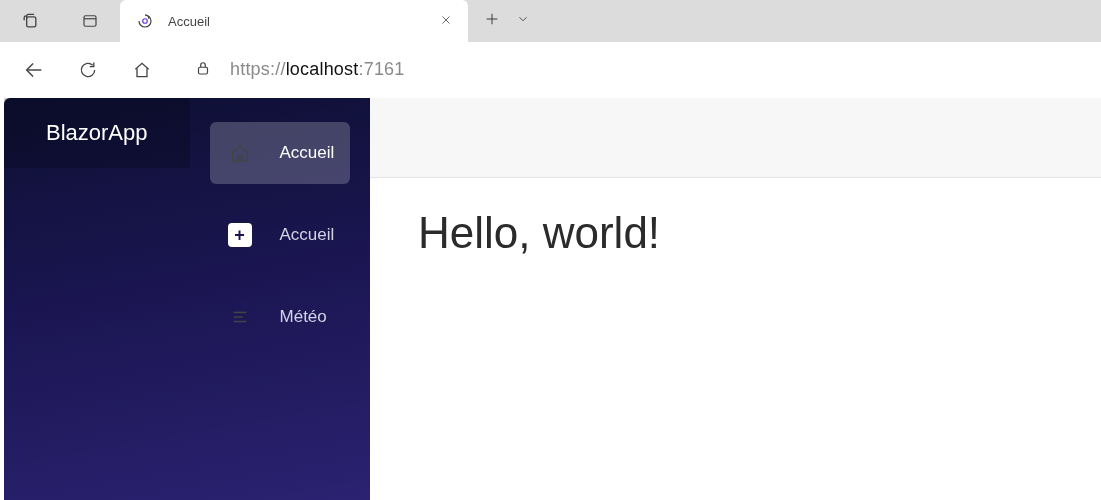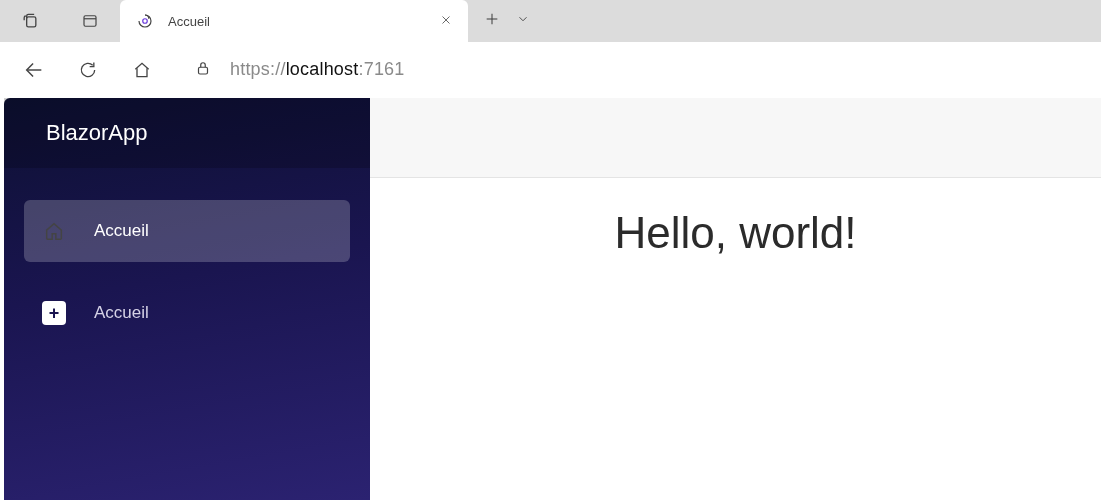--- a/index.html
+++ b/index.html
@@ -29,23 +29,22 @@
       padding:0 18px; border-radius:20px; background:#fff;
     }
     .url { font-size:18px; color:#8a8a8a; letter-spacing:.2px; }
     .url .host-main { color:#111; }
 
     
     .viewport { position:absolute; top:98px; left:4px; right:0; bottom:0; display:flex; }
     .sidebar  {
       width:366px; height:100%;
       background:linear-gradient(170deg,#0d1033 0%,#1a1550 45%,#2b2271 100%);
-      color:#fff; display:flex; flex-direction:column;
+      color:#fff; display:flex; flex-direction:row;
       border-top-left-radius:6px;
-      gap:8px;
     }
     .brand {
       height:70px; padding:0 42px; display:flex; align-items:center;
       font-size:22px; font-weight:400; background:rgba(0,0,0,.18);
     }
     .nav  { padding:24px 20px 0; display:flex; flex-direction:column; gap:20px; }
     .nav-item {
       display:flex; align-items:center; gap:26px;
       height:62px; padding:0 16px; border-radius:6px;
       color:#d5d2e6; font-size:17px; cursor:pointer;
@@ -54,21 +53,21 @@
     .nav-ico { width:28px; display:flex; justify-content:center; align-items:center; }
     .plus-box {
       width:24px; height:24px; background:#fff; border-radius:4px;
       display:flex; justify-content:center; align-items:center;
       color:#1a1550; font-size:18px; font-weight:600;
     }
 
     .content-wrap { flex:1; display:flex; flex-direction:column; }
     .content-top  { height:80px; background:#f7f7f7; border-bottom:1px solid #e4e4e4; }
     .content-body { padding:30px 48px; }
-    .hello { font-size:44px; color:#2b2b2b; font-weight:400; margin-bottom:20px;text-align:center; }
+    .hello { font-size:44px; color:#2b2b2b; font-weight:400; margin-bottom:20px; }
     .welcome { font-size:19px; color:#5b5b5b; }
 
     svg { stroke:#444; fill:none; stroke-width:1.6; }
   </style>
 </head>
 <body>
 
 <div class="tab-strip">
   <div class="sys-icon">
     <svg width="20" height="20" viewBox="0 0 24 24">
@@ -159,20 +158,30 @@
             </svg>
         </span>
         <span>Accueil</span>
       </div>
       <div class="nav-item">
         <span class="nav-ico">
           <span class="plus-box">+</span>
         </span>
         <span>Accueil</span>
       </div>
+      <div class="nav-item">
+        <span class="nav-ico">
+          <svg width="22" height="22" viewBox="0 0 24 24" stroke="#d5d2e6" stroke-width="2">
+            <line x1="5" y1="7" x2="19" y2="7"></line>
+              <line x1="5" y1="12" x2="15" y2="12"></line>
+              <line x1="5" y1="17" x2="19" y2="17"></line>
+            </svg>
+        </span>
+        <span>Météo</span>
+      </div>
     </nav>
   </aside>
 
   <main class="content-wrap">
     <div class="content-top"></div>
     <div class="content-body">
       <h1 class="hello">Hello, world!</h1>
     </div>
   </main>
 </div>

